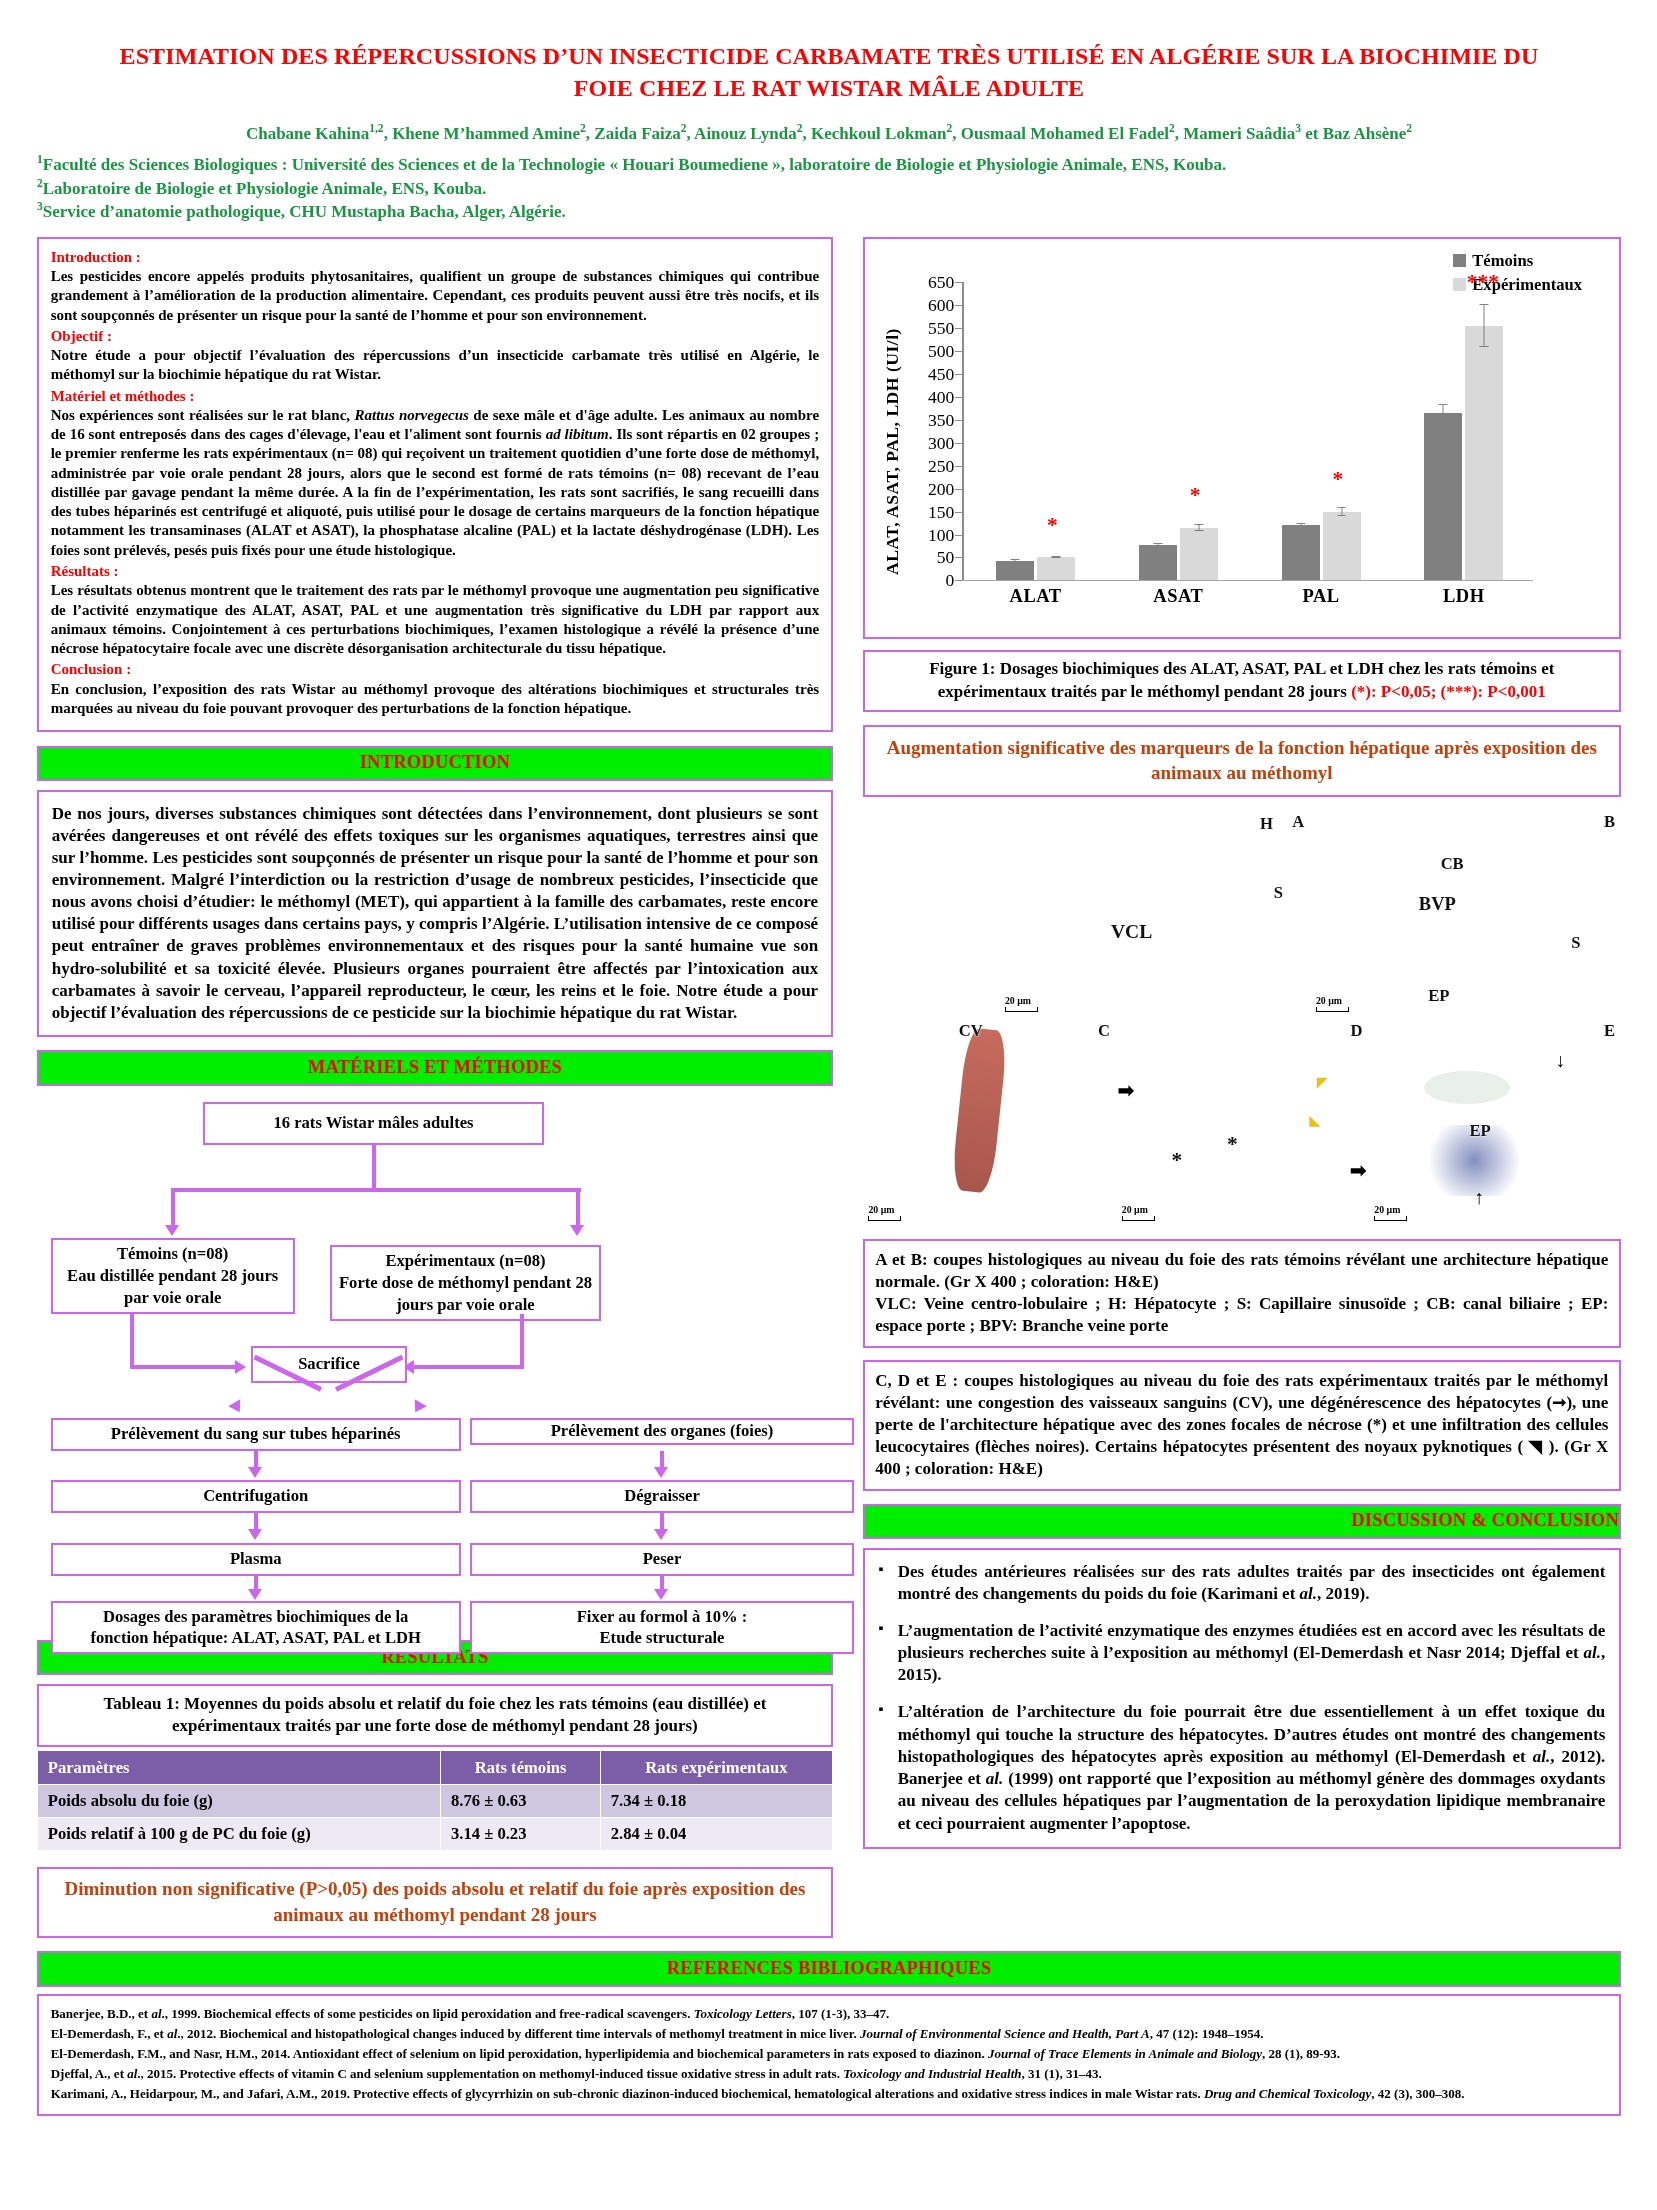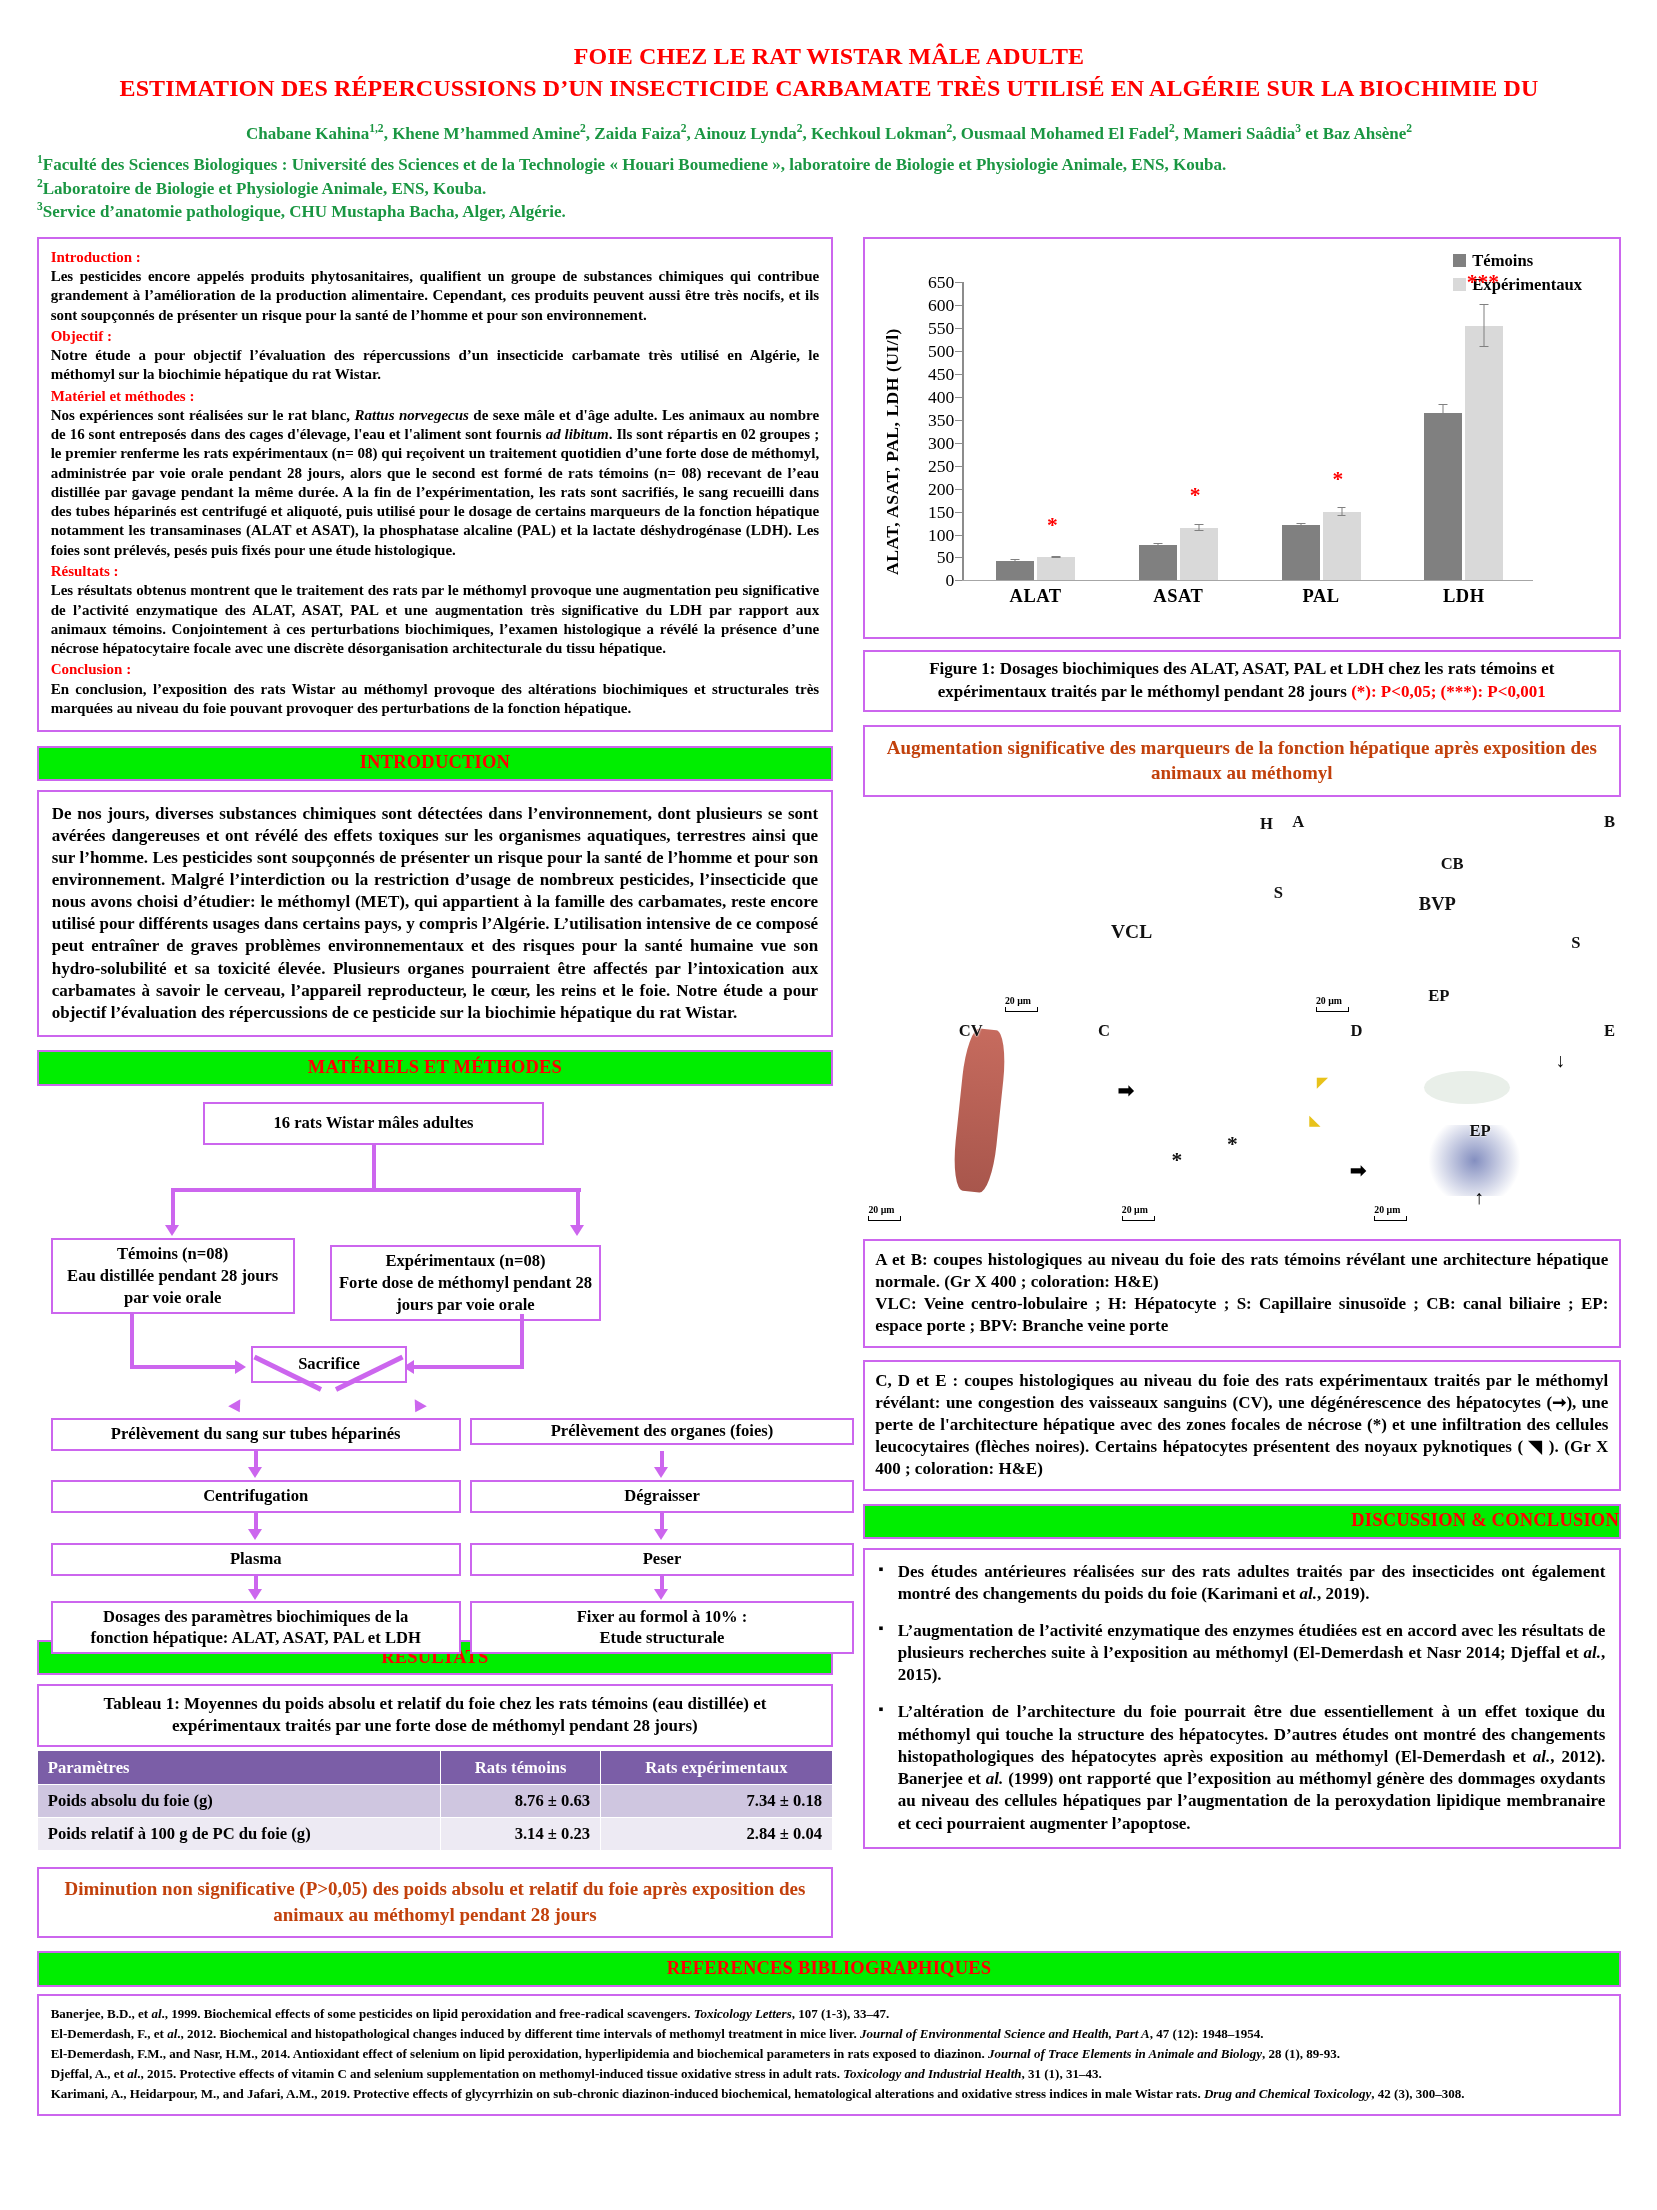--- a/index.html
+++ b/index.html
@@ -125,21 +125,21 @@
 
   
   .tcap { padding:6.8px 11.7px 7.8px; text-align:center; font-size:17px; font-weight:bold; line-height:1.3; }
   table.res { width:100%; border-collapse:collapse; margin-top:2.9px; font-weight:bold; }
   table.res th {
     background:#7B5EA7; color:#fff; font-size:16.6px; text-align:left;
     padding:6.8px 9.8px; border:1px solid #fff;
   }
   table.res th.c { text-align:center; }
   table.res td { font-size:16.6px; padding:5.9px 9.8px; border:1px solid #fff; }
-  table.res td.c { text-align:right;margin-top:16px; }
+  table.res td.c { text-align:left;margin-top:16px; }
   table.res tr.r0 td { background:#CFC6E0; }
   table.res tr.r1 td { background:#EDEAF3; }
 
   
   .disc { padding:10.7px 13.7px 11.7px; font-size:17px; line-height:1.31; font-weight:bold; text-align:justify; }
   .disc li { list-style:none; position:relative; padding-left:19.5px; margin-bottom:14.6px; }
   .disc li:last-child { margin-bottom:0; }
   .disc li::before { content:"\25AA"; position:absolute; left:0; top:-1px; font-size:14.6px; }
   .disc ul { margin:0; padding:0; }
 
@@ -148,22 +148,22 @@
   .refsbox p { margin:0 0 1px; }
   i { font-style:italic; }
 </style>
 </head>
 <body>
 
 <div class="poster">
 
   <div>
     <div class="title">
+      <div>ESTIMATION DES RÉPERCUSSIONS D’UN INSECTICIDE CARBAMATE TRÈS UTILISÉ EN ALGÉRIE SUR LA BIOCHIMIE DU</div>
       <div>FOIE CHEZ LE RAT WISTAR MÂLE ADULTE</div>
-      <div>ESTIMATION DES RÉPERCUSSIONS D’UN INSECTICIDE CARBAMATE TRÈS UTILISÉ EN ALGÉRIE SUR LA BIOCHIMIE DU</div>
     </div>
   </div>
   <div class="authors" id="authors-el">Chabane Kahina<sup>1,2</sup>, Khene M’hammed Amine<sup>2</sup>, Zaida Faiza<sup>2</sup>, Ainouz Lynda<sup>2</sup>, Kechkoul Lokman<sup>2</sup>, Ousmaal Mohamed El Fadel<sup>2</sup>, Mameri Saâdia<sup>3</sup> et Baz Ahsène<sup>2</sup></div>
   <div class="affils">
     <div id="aff1"><sup>1</sup>Faculté des Sciences Biologiques : Université des Sciences et de la Technologie « Houari Boumediene », laboratoire de Biologie et Physiologie Animale, ENS, Kouba.</div>
     <div id="aff2"><sup>2</sup>Laboratoire de Biologie et Physiologie Animale, ENS, Kouba.</div>
     <div id="aff3"><sup>3</sup>Service d’anatomie pathologique, CHU Mustapha Bacha, Alger, Algérie.</div>
   </div>
 
   <div class="cols">

